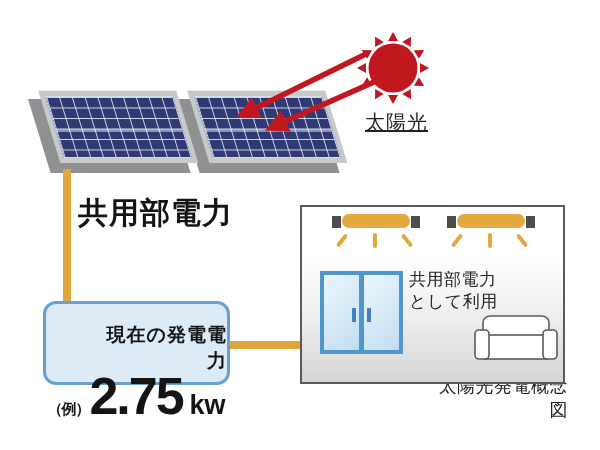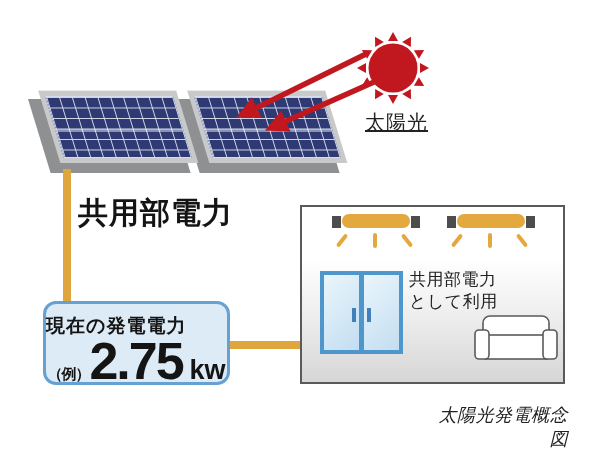--- a/index.html
+++ b/index.html
@@ -51,39 +51,39 @@
     position:absolute; left:78px; top:192px; font-size:30px; line-height:42px;
     font-weight:600; color:#141414; letter-spacing:1px;
   }
 
   
   .meter-box {
     position:absolute; left:43px; top:301px; width:187px; height:84px;
     background:#dcebf6; border:3px solid #67a1d1; border-radius:13px;
     font-family:"Liberation Sans","DejaVu Sans",sans-serif; color:#141414;
   }
-  .meter-label { margin-top:9px; text-align:left; font-size:19px; font-weight:700; letter-spacing:1px; }
+  .meter-label { margin-top:18px; text-align:right; font-size:19px; font-weight:700; letter-spacing:1px;padding-left:48px; }
   .meter-row { display:flex; align-items:baseline; justify-content:center; margin-top:-4px; }
   .meter-prefix { font-size:15px; font-weight:700; letter-spacing:-1px; }
   .meter-value { font-size:52px; font-weight:700; letter-spacing:-2px; line-height:1; }
   .meter-unit { font-size:27px; font-weight:700; margin-left:7px; }
 
   
   .room {
     position:absolute; left:300px; top:205px; width:265px; height:179px;
     border:2px solid #5a5a5a;
     background:linear-gradient(180deg, #ffffff 30%, #ececec 65%, #d6d6d6 100%);
   }
   .room-header-label {
     position:absolute; left:425px; top:181px; width:140px; text-align:right;
     font-size:17px; color:#222; letter-spacing:0.5px;
   }
   .room-caption {
-    position:absolute; left:422px; top:403px; width:146px; text-align:right;
-    font-size:18px; color:#222; letter-spacing:0.5px;font-style:italic;
+    position:absolute; left:422px; top:374px; width:146px; text-align:right;
+    font-size:18px; color:#222; letter-spacing:0.5px;
   }
   .light-bar { position:absolute; height:14px; border-radius:7px; background:#e3a83e; }
   .light-cap { position:absolute; width:9px; height:12px; background:#4d4d4d; }
   .light-ray { position:absolute; width:4px; height:15px; border-radius:2px; background:#e3a83e; }
   .usage-label {
     position:absolute; left:107px; top:62px; font-size:17px; line-height:22px;
     color:#222; letter-spacing:0.5px;
   }
   .door {
     position:absolute; left:18px; top:64px; width:83px; height:83px;

